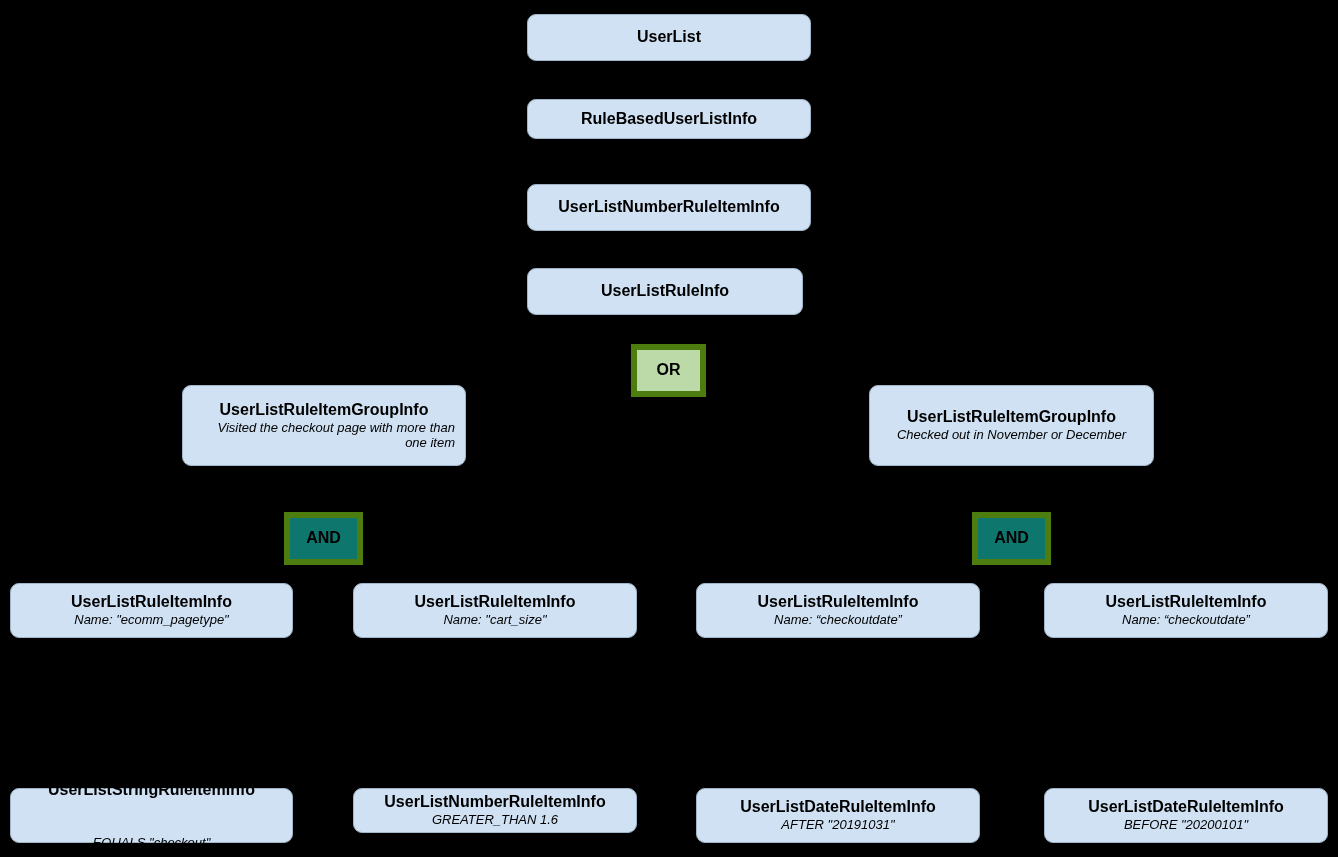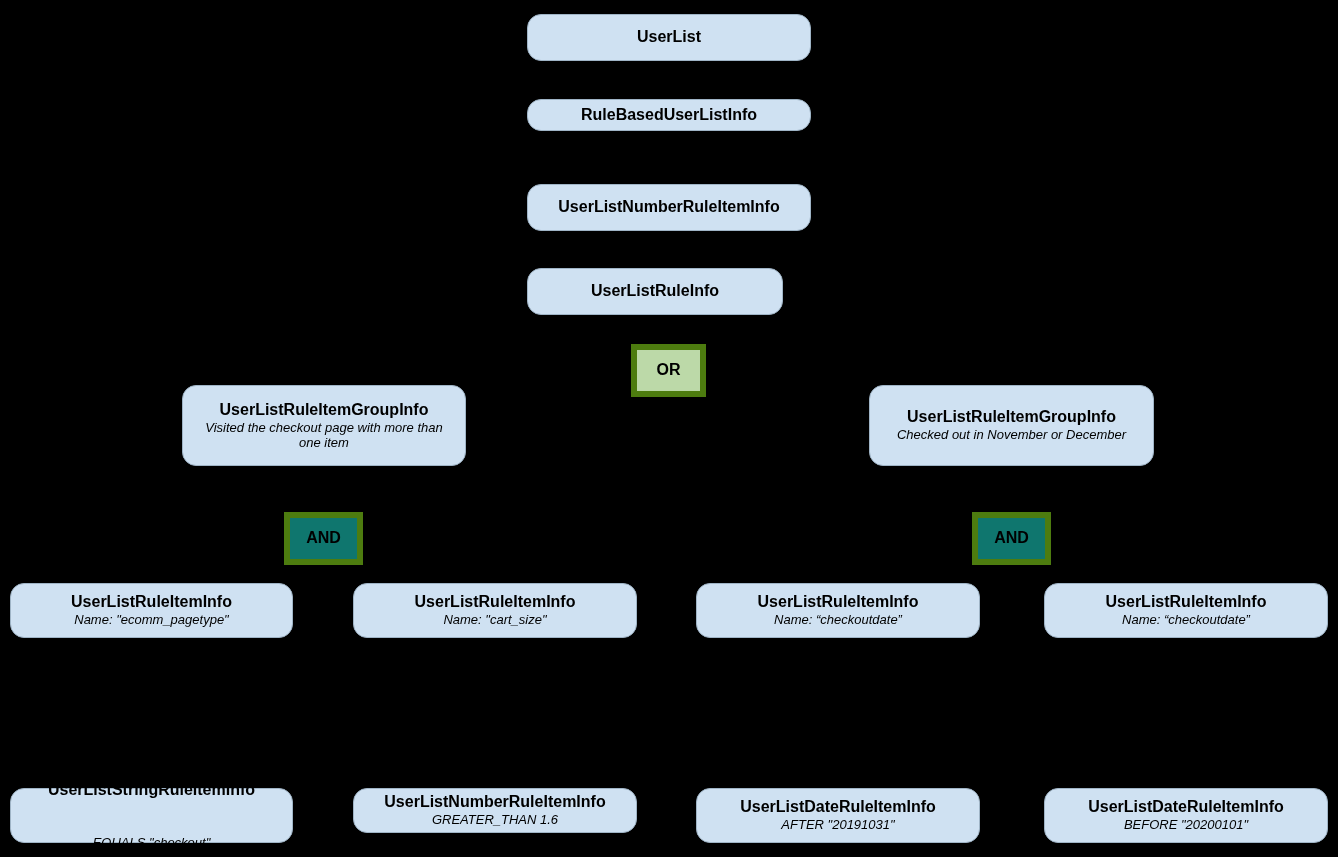--- a/index.html
+++ b/index.html
@@ -32,21 +32,22 @@
     flex-direction: column;
     align-items: center;
     justify-content: center;
     text-align: center;
     line-height: 1.18;
     color: #000000;
   }
   .node.entity {
     background: #cfe1f2;
     border: 1px solid #9fb4c6;
-    border-radius: 14px;
+    border-radius: 9px;
+    text-align: right;
   }
   .node.op {
     border: 6px solid #4d7c0f;
     border-radius: 0;
   }
   .node.op.or-op  { background: #bcd9a8; }
   .node.op.and-op { background: #0f766e; }
   .node .title {
     font-weight: bold;
     font-size: 16px;
@@ -87,27 +88,27 @@
       <path d="M 1011.5 565 C 1011.5 574, 1186 574, 1186 583" stroke="#000000" stroke-width="2" fill="none" marker-end="url(#arrow)"></path>
       <path d="M 151.5 638 L 151.5 788" stroke="#000000" stroke-width="2" fill="none" marker-end="url(#arrow)"></path>
       <path d="M 495 638 L 495 788" stroke="#000000" stroke-width="2" fill="none" marker-end="url(#arrow)"></path>
       <path d="M 838 638 L 838 788" stroke="#000000" stroke-width="2" fill="none" marker-end="url(#arrow)"></path>
       <path d="M 1186 638 L 1186 788" stroke="#000000" stroke-width="2" fill="none" marker-end="url(#arrow)"></path>
     </svg>
   <div id="node-layer">
       <div class="node entity" style="left: 527px; top: 14px; width: 284px; height: 47px;">
         <div class="title">UserList</div>
       </div>
-      <div class="node entity" style="left: 527px; top: 99px; width: 284px; height: 32px;">
+      <div class="node entity" style="left: 527px; top: 99px; width: 284px; height: 40px;">
         <div class="title">RuleBasedUserListInfo</div>
       </div>
       <div class="node entity" style="left: 527px; top: 184px; width: 284px; height: 47px;">
         <div class="title">UserListNumberRuleItemInfo</div>
       </div>
-      <div class="node entity" style="left: 527px; top: 268px; width: 256px; height: 47px;">
+      <div class="node entity" style="left: 527px; top: 268px; width: 276px; height: 47px;">
         <div class="title">UserListRuleInfo</div>
       </div>
       <div class="node op or-op" style="left: 631px; top: 344px; width: 75px; height: 53px;">
         <div class="op-label">OR</div>
       </div>
       <div class="node entity wrapsub" style="left: 182px; top: 385px; width: 284px; height: 81px;">
         <div class="title">UserListRuleItemGroupInfo</div>
         <div class="subtitle">Visited the checkout page with more than one item</div>
       </div>
       <div class="node entity wrapsub" style="left: 869px; top: 385px; width: 285px; height: 81px;">

